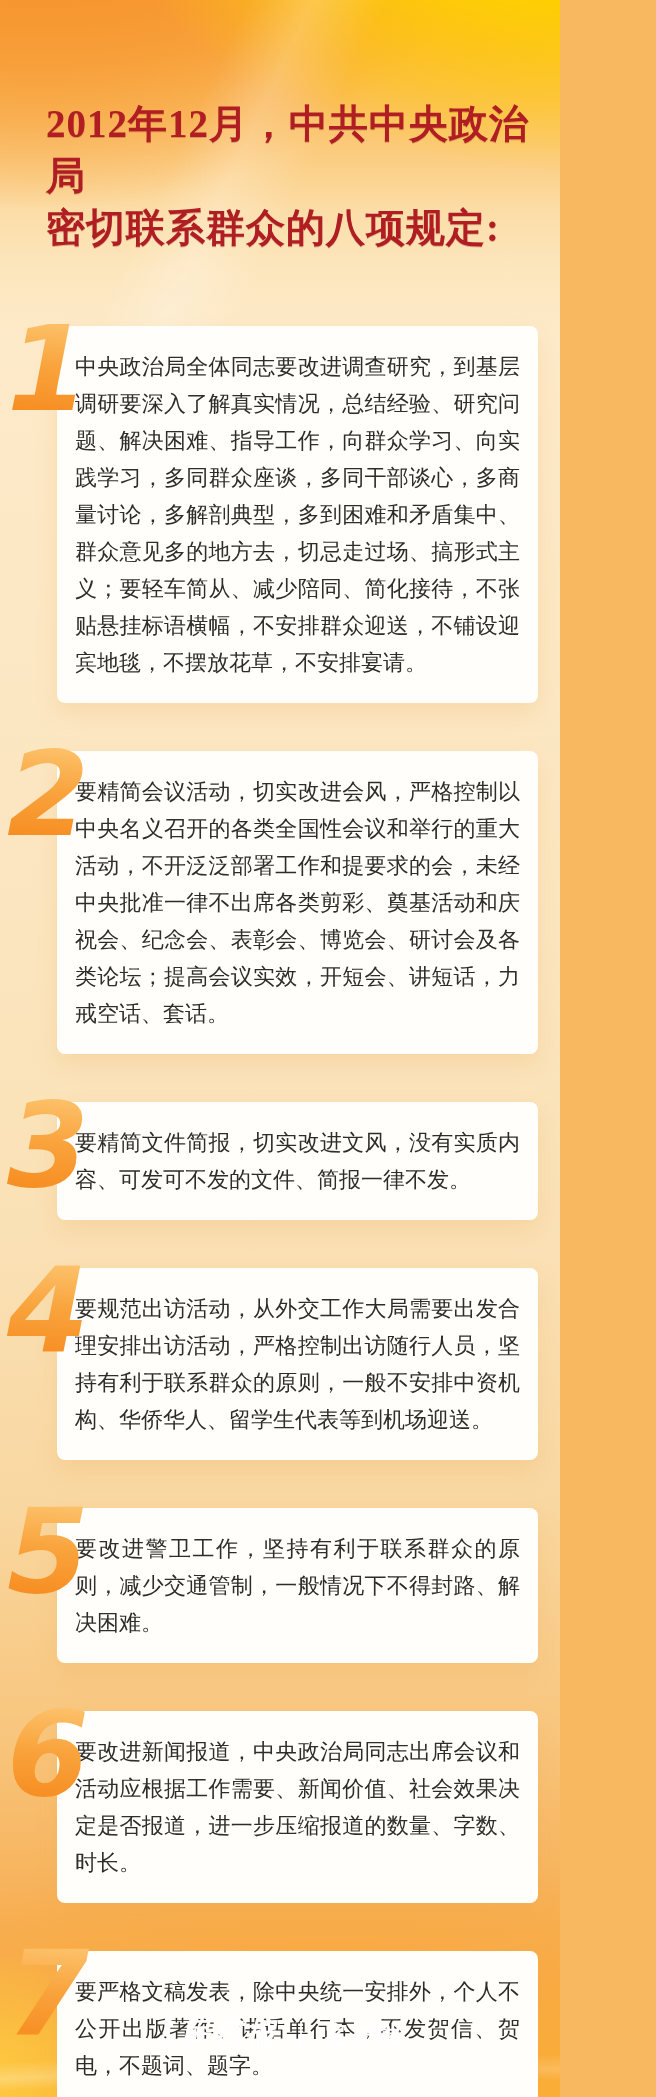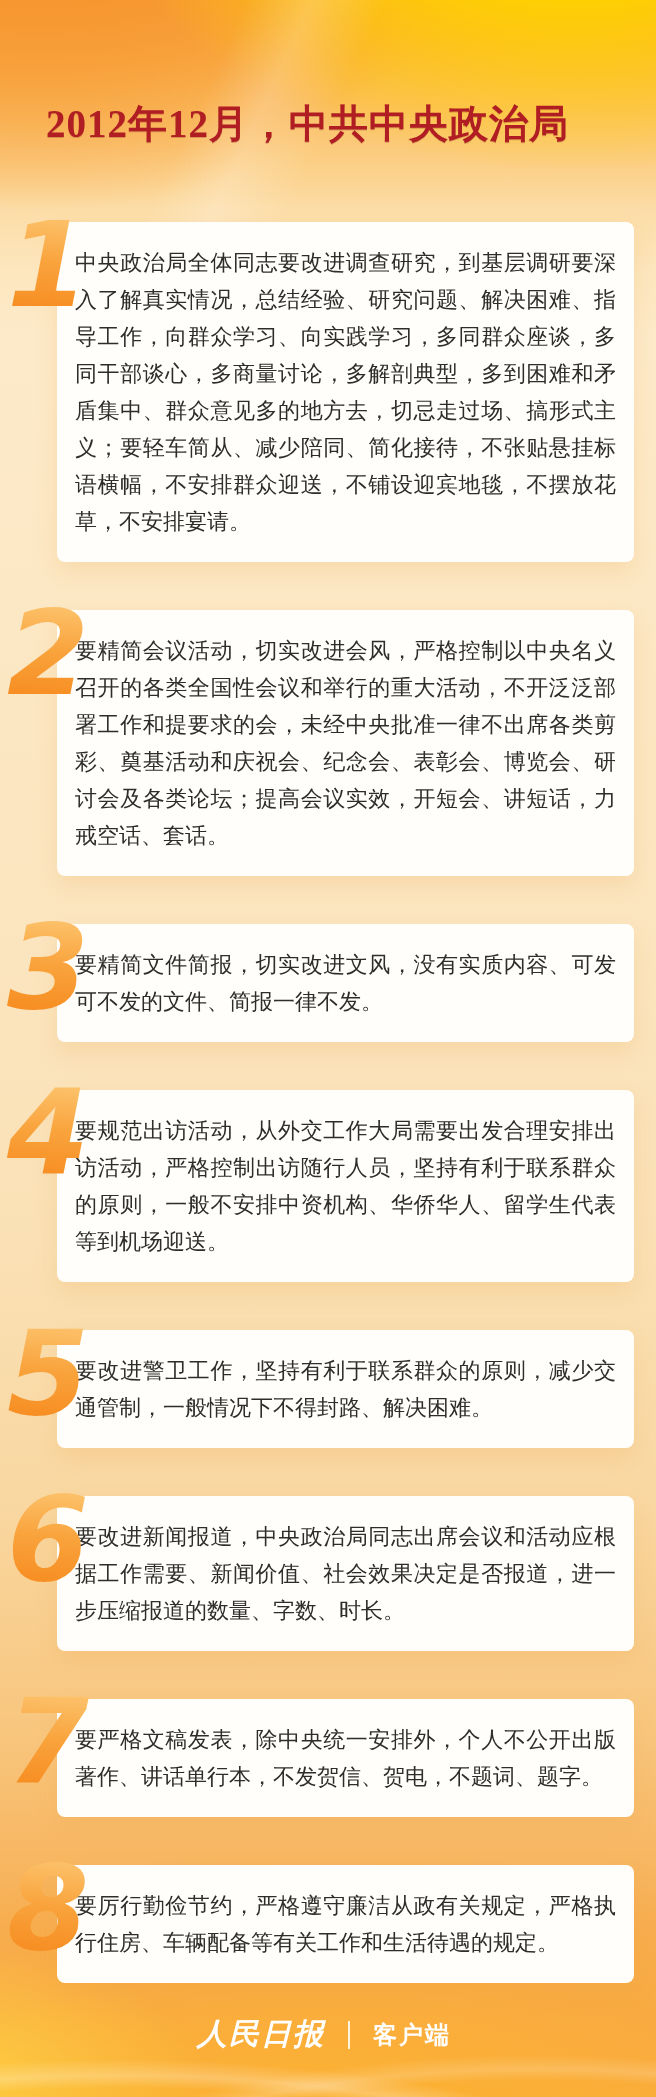--- a/index.html
+++ b/index.html
@@ -3,21 +3,21 @@
 <meta charset="utf-8">
 <style>
   html, body { margin: 0; padding: 0; }
   body {
     width: 656px; height: 2097px;
     font-family: "Liberation Sans", sans-serif;
     background: #f8b85f;
   }
   .poster {
     position: relative;
-    width: 656px; height: 2097px;
+    width: 560px; height: 2097px;
     overflow: hidden;
     background: linear-gradient(180deg,
       #f9a335 0%, #fbc467 4%, #fce3b4 10%, #fdeac9 16%,
       #fbe5bf 45%, #fae0b4 60%, #f9d7a0 72%, #f8c57c 83%,
       #f7ae52 92%, #f8a93f 100%);
   }
   .bg-top {
     position: absolute; left: 0; top: 0; width: 656px; height: 360px;
     background:
       linear-gradient(115deg, rgba(255,255,255,0) 30%, rgba(255,255,255,0.22) 38%, rgba(255,255,255,0) 47%),
@@ -111,20 +111,21 @@
 </style>
 </head>
 <body>
 
 <div class="poster">
   <div class="bg-top"></div>
   <div class="bg-bottom"></div>
 
   <header class="title">
     <div>2012年12月，中共中央政治局</div>
+    <div>密切联系群众的八项规定:</div>
   </header>
 
   <main class="list">
     <section class="card-wrap">
       <span class="num">1</span>
       <div class="card">
         <p>中央政治局全体同志要改进调查研究，到基层调研要深入了解真实情况，总结经验、研究问题、解决困难、指导工作，向群众学习、向实践学习，多同群众座谈，多同干部谈心，多商量讨论，多解剖典型，多到困难和矛盾集中、群众意见多的地方去，切忌走过场、搞形式主义；要轻车简从、减少陪同、简化接待，不张贴悬挂标语横幅，不安排群众迎送，不铺设迎宾地毯，不摆放花草，不安排宴请。</p>
       </div>
     </section>
 

